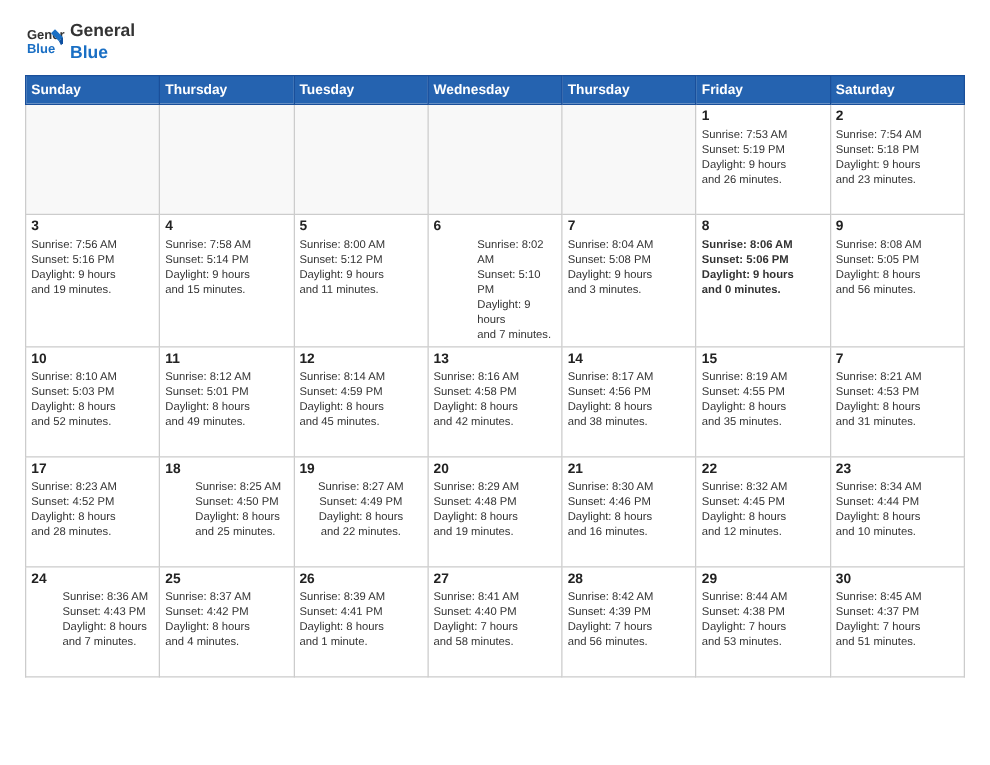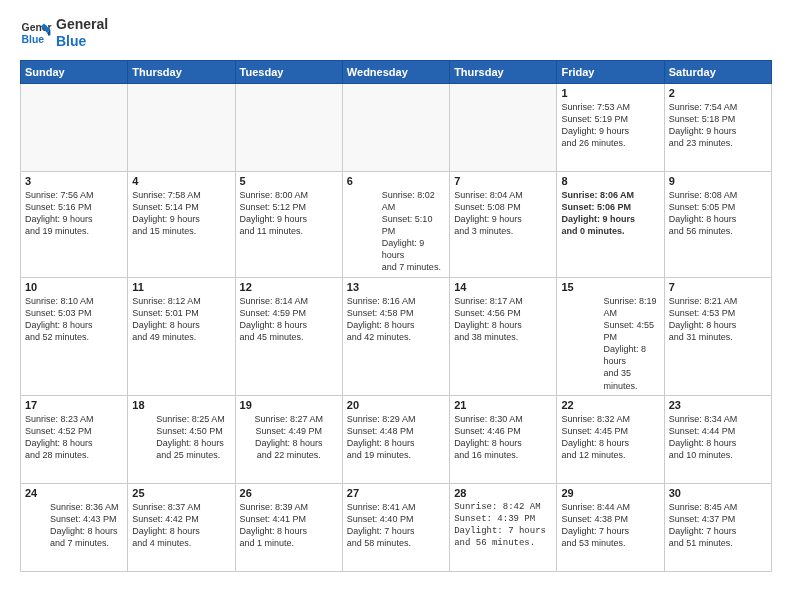--- a/index.html
+++ b/index.html
@@ -219,21 +219,21 @@
           </td>
           <td>
             <div class="day-num">14</div>
             <div class="cell-info" style="white-space: pre-line;">Sunrise: 8:17 AM
 Sunset: 4:56 PM
 Daylight: 8 hours
 and 38 minutes.</div>
           </td>
           <td>
             <div class="day-num">15</div>
-            <div class="cell-info" style="white-space: pre-line; margin-left: 42px;">Sunrise: 8:19 AM
+            <div class="cell-info" style="white-space: pre-line;">Sunrise: 8:19 AM
 Sunset: 4:55 PM
 Daylight: 8 hours
 and 35 minutes.</div>
           </td>
           <td>
             <div class="day-num">7</div>
             <div class="cell-info" style="white-space: pre-line;">Sunrise: 8:21 AM
 Sunset: 4:53 PM
 Daylight: 8 hours
 and 31 minutes.</div>
@@ -314,21 +314,21 @@
           </td>
           <td>
             <div class="day-num">27</div>
             <div class="cell-info" style="white-space: pre-line;">Sunrise: 8:41 AM
 Sunset: 4:40 PM
 Daylight: 7 hours
 and 58 minutes.</div>
           </td>
           <td>
             <div class="day-num">28</div>
-            <div class="cell-info" style="white-space: pre-line; font-family: Liberation Mono, monospace;">Sunrise: 8:42 AM
+            <div class="cell-info" style="white-space: pre-line;">Sunrise: 8:42 AM
 Sunset: 4:39 PM
 Daylight: 7 hours
 and 56 minutes.</div>
           </td>
           <td>
             <div class="day-num">29</div>
             <div class="cell-info" style="white-space: pre-line;">Sunrise: 8:44 AM
 Sunset: 4:38 PM
 Daylight: 7 hours
 and 53 minutes.</div>

